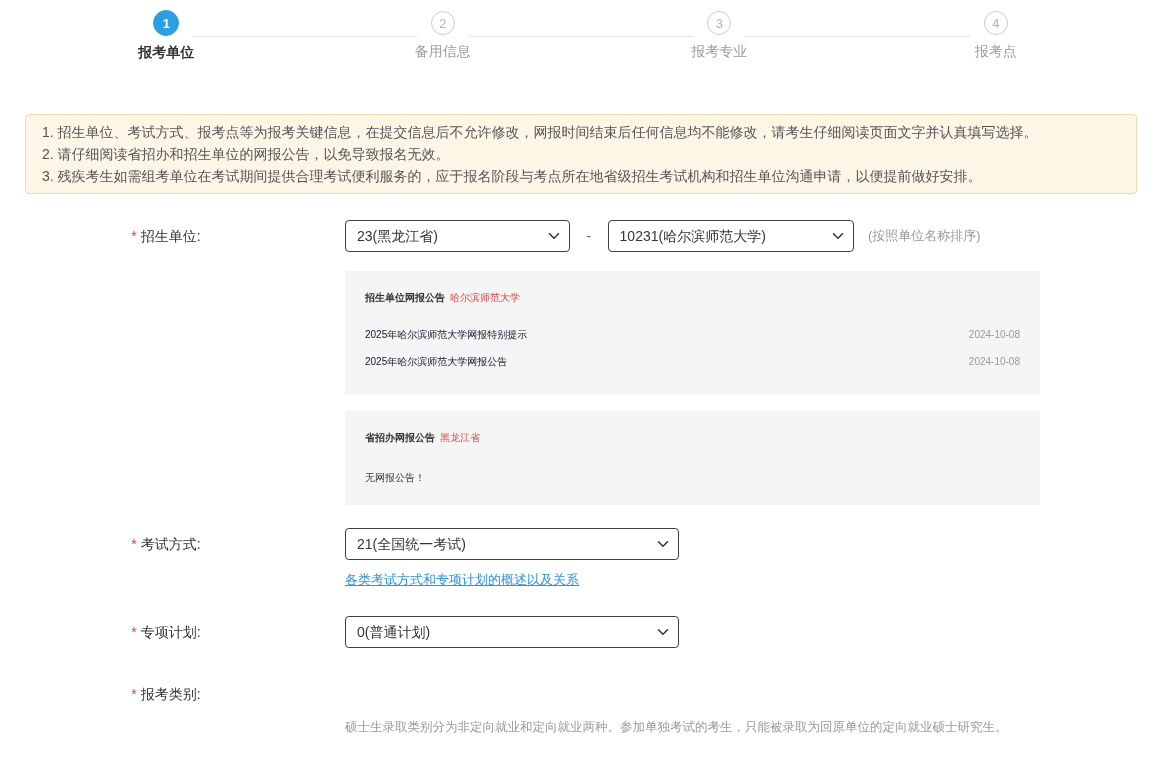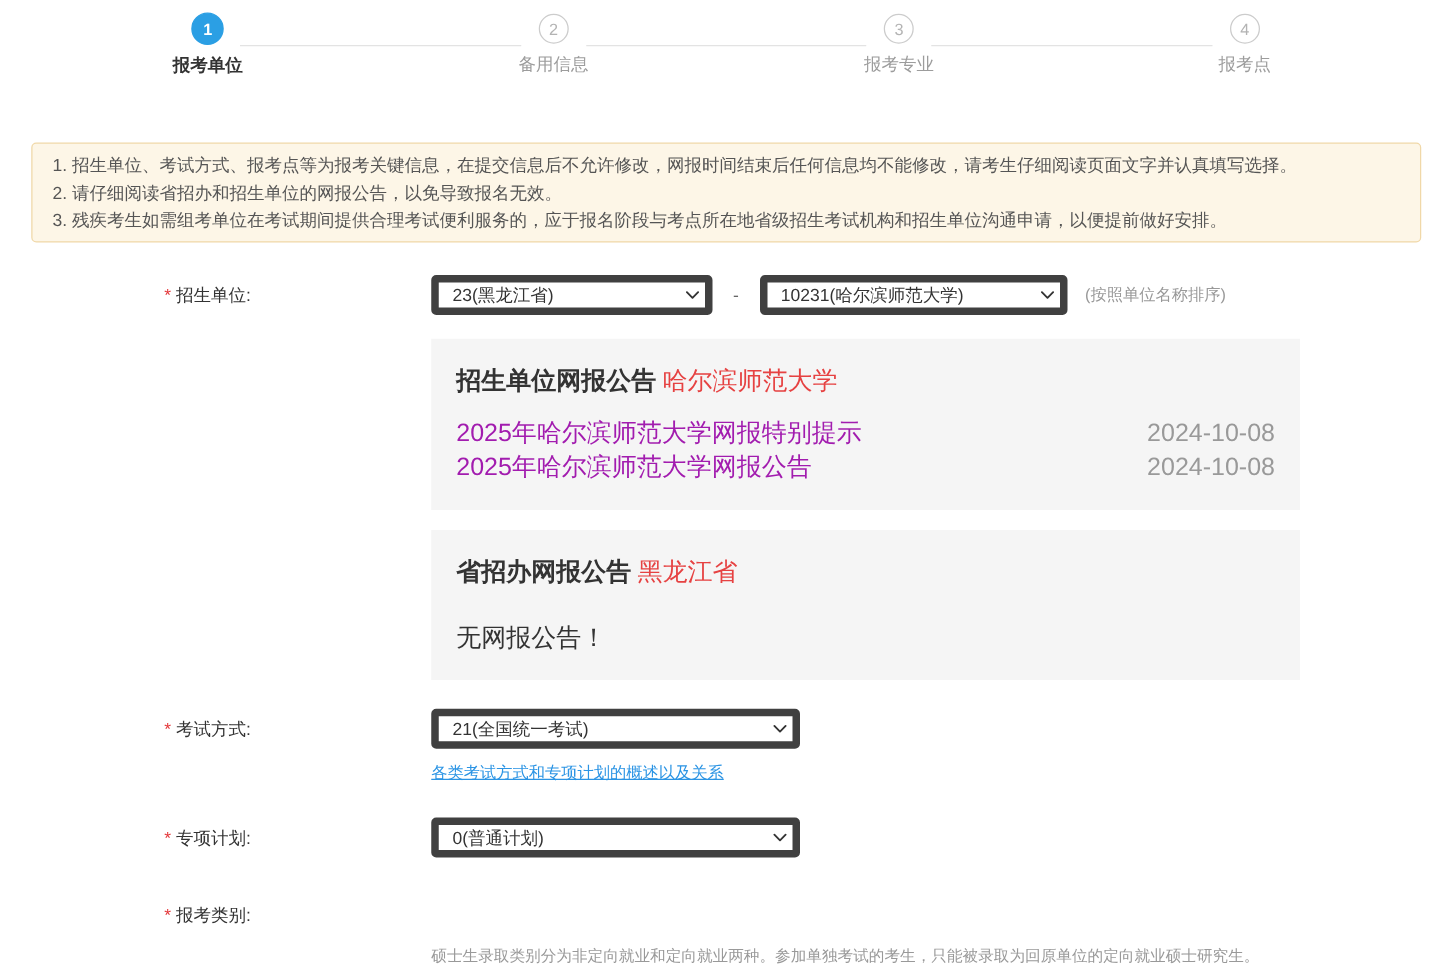--- a/index.html
+++ b/index.html
@@ -42,45 +42,45 @@
   .form-row { position: relative; padding-left: 345px; min-height: 32px; }
   .row-label {
     position: absolute; left: 0; top: 0; width: 332px;
     text-align: center; line-height: 32px; font-size: 14px; color: #333;
   }
   .req { color: #e4393c; margin-right: 4px; }
 
   .select-wrap { position: relative; display: inline-block; vertical-align: middle; }
   select.sel {
     appearance: none; -webkit-appearance: none; -moz-appearance: none;
-    height: 32px; border: 6px solid #404040; border-radius: 4px; background: #fff;
+    height: 32px; border: 1px solid #404040; border-radius: 4px; background: #fff;
     font-size: 14px; color: #333; padding: 0 28px 0 11px;
     font-family: inherit; outline: none;
   }
   .sel-province { width: 225px; }
   .sel-unit { width: 246px; }
-  .sel-wide { width: 295px; }
+  .sel-wide { width: 334px; }
   .chev { position: absolute; right: 10px; top: 50%; transform: translateY(-50%); pointer-events: none; display: flex; }
   .dash { display: inline-block; margin: 0 12px; color: #666; vertical-align: middle; font-size: 14px; }
   .hint { color: #999; font-size: 13px; margin-left: 10px; vertical-align: middle; }
 
   .row-unit { margin-top: 26px; }
 
   
   .panel {
     margin-left: 345px; width: 695px; background: #f5f5f5;
-    padding: 20px; font-size: 20px;
+    padding: 20px; font-size: 10px;
   }
   .panel-1 { margin-top: 19px; }
   .panel-2 { margin-top: 16px; }
   .panel-title { font-weight: bold; color: #333; }
   .panel-title .hl { color: #e64242; font-weight: normal; margin-left: 5px; }
   .ann-list { margin-top: 16px; }
   .ann-row { display: flex; justify-content: space-between; align-items: center; line-height: 27px; }
-  .ann-link { color: #a21caf; text-decoration: none; cursor: pointer; }
+  .ann-link { color: #0f172a; text-decoration: none; cursor: pointer; }
   .ann-date { color: #999; }
   .empty-text { margin-top: 26px; color: #333; }
 
   .row-exam { margin-top: 23px; }
   .sub-link-row { padding-left: 345px; margin-top: 10px; }
   .sub-link { font-size: 13px; color: #2b94e4; text-decoration: underline; cursor: pointer; }
 
   .row-plan { margin-top: 27px; }
   .row-category { margin-top: 30px; }
   .category-note { padding-left: 345px; margin-top: 9px; font-size: 12.5px; color: #999; }

